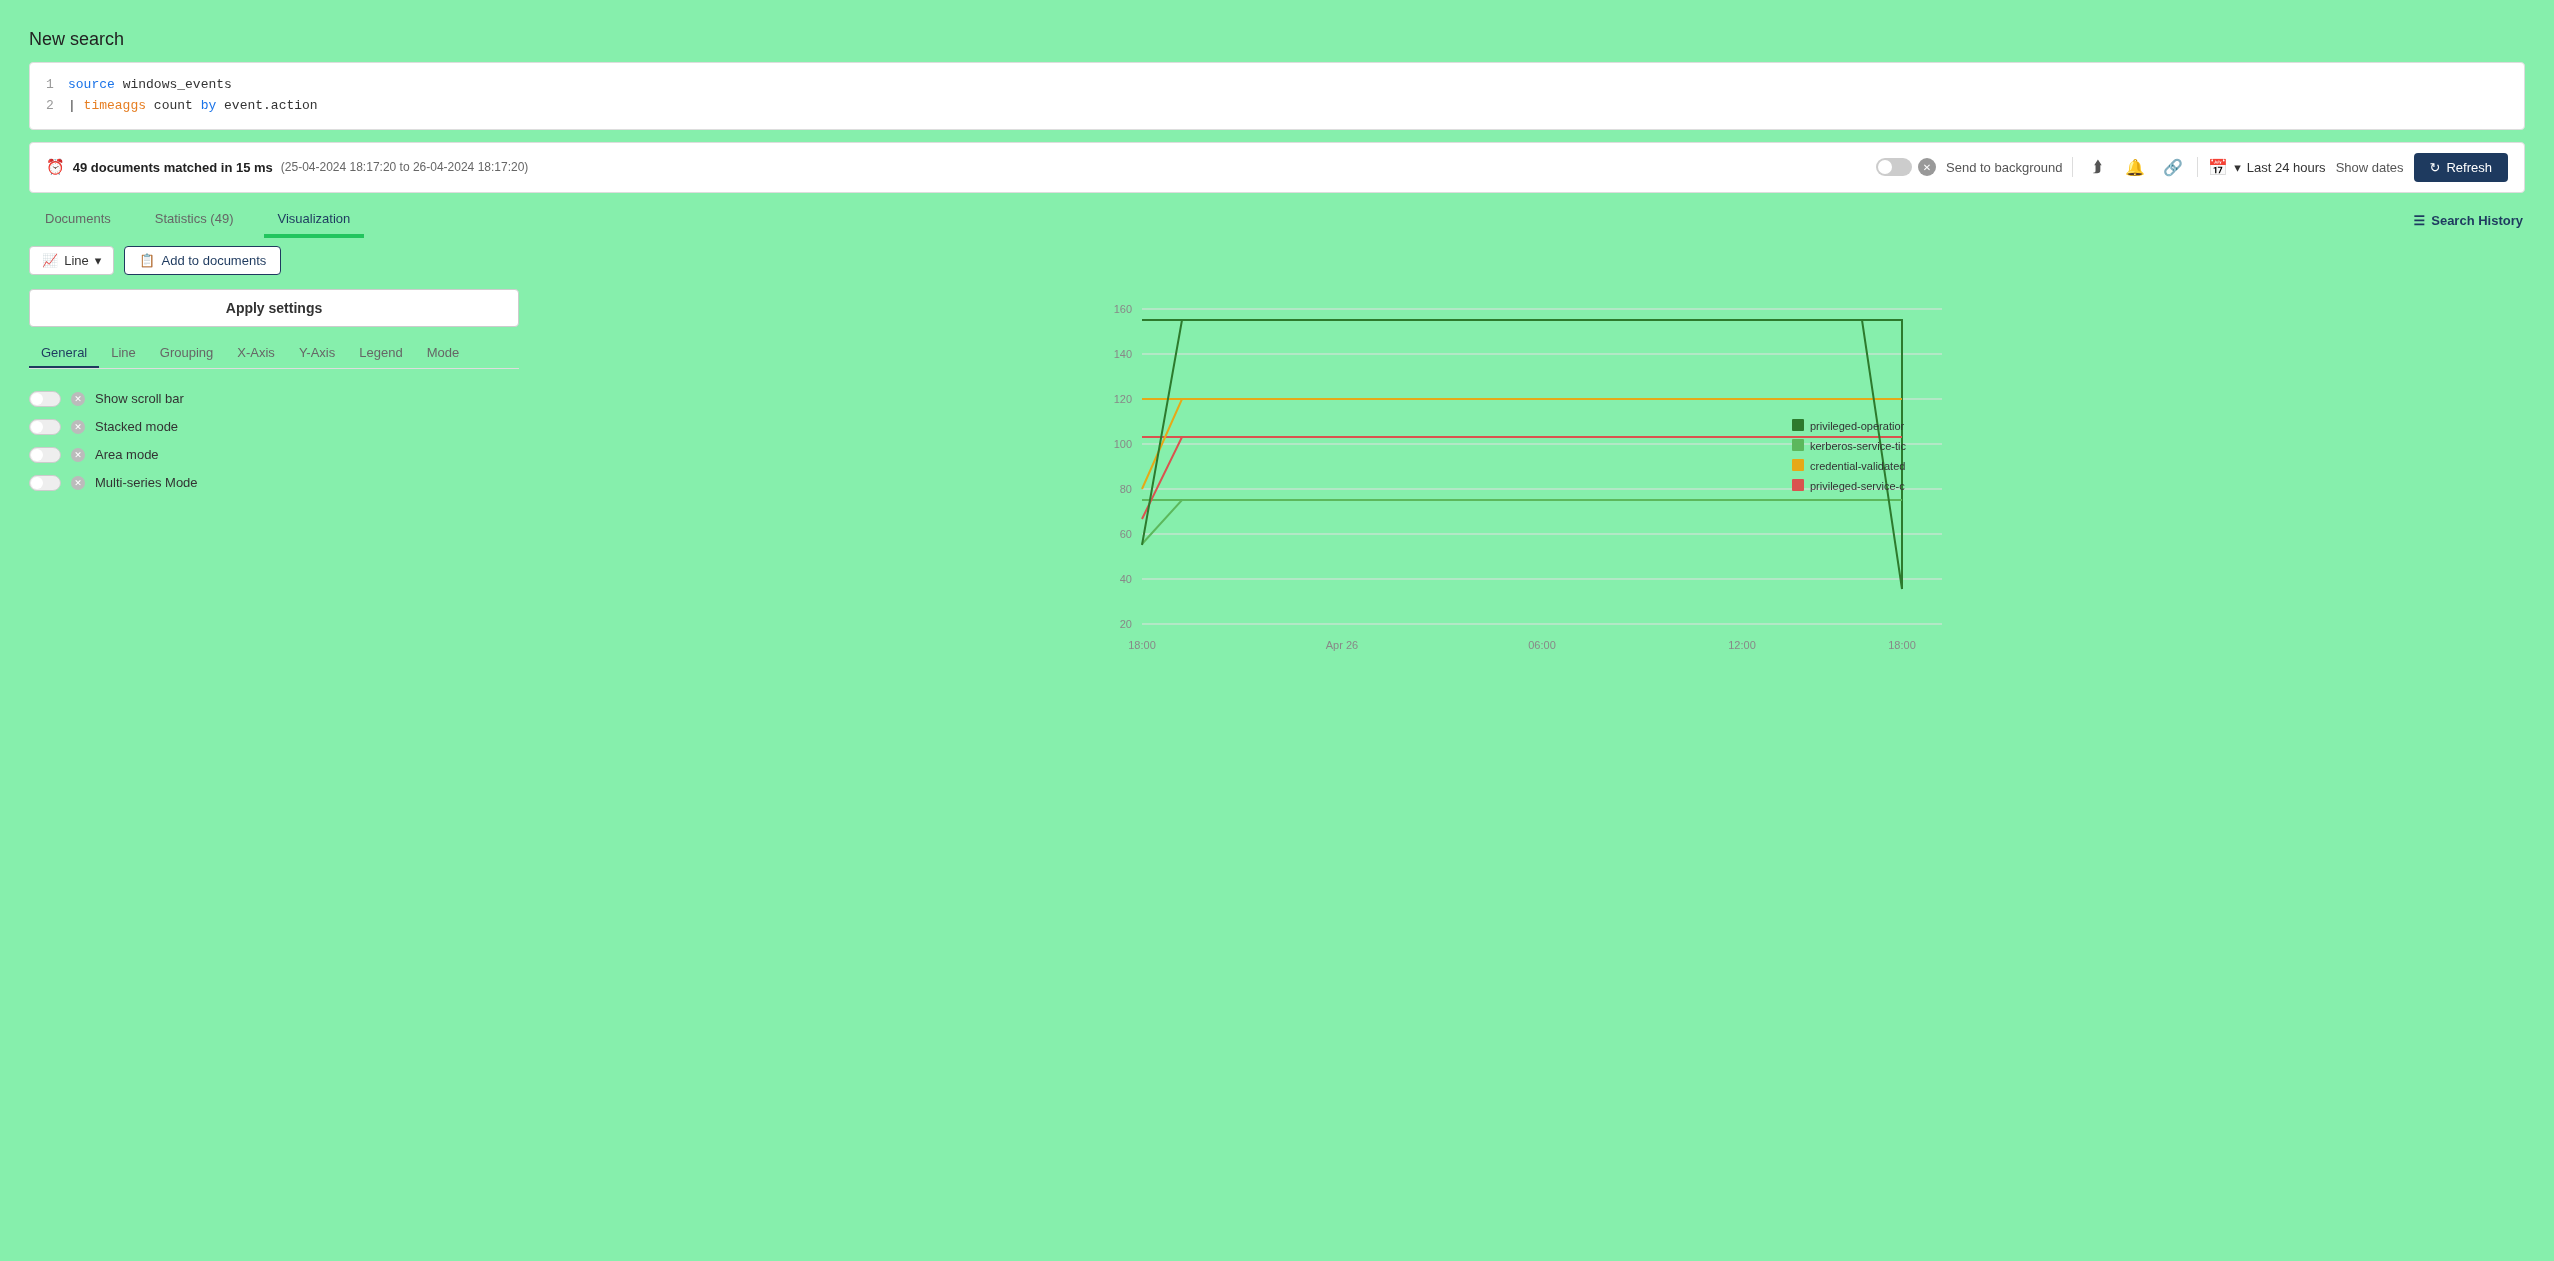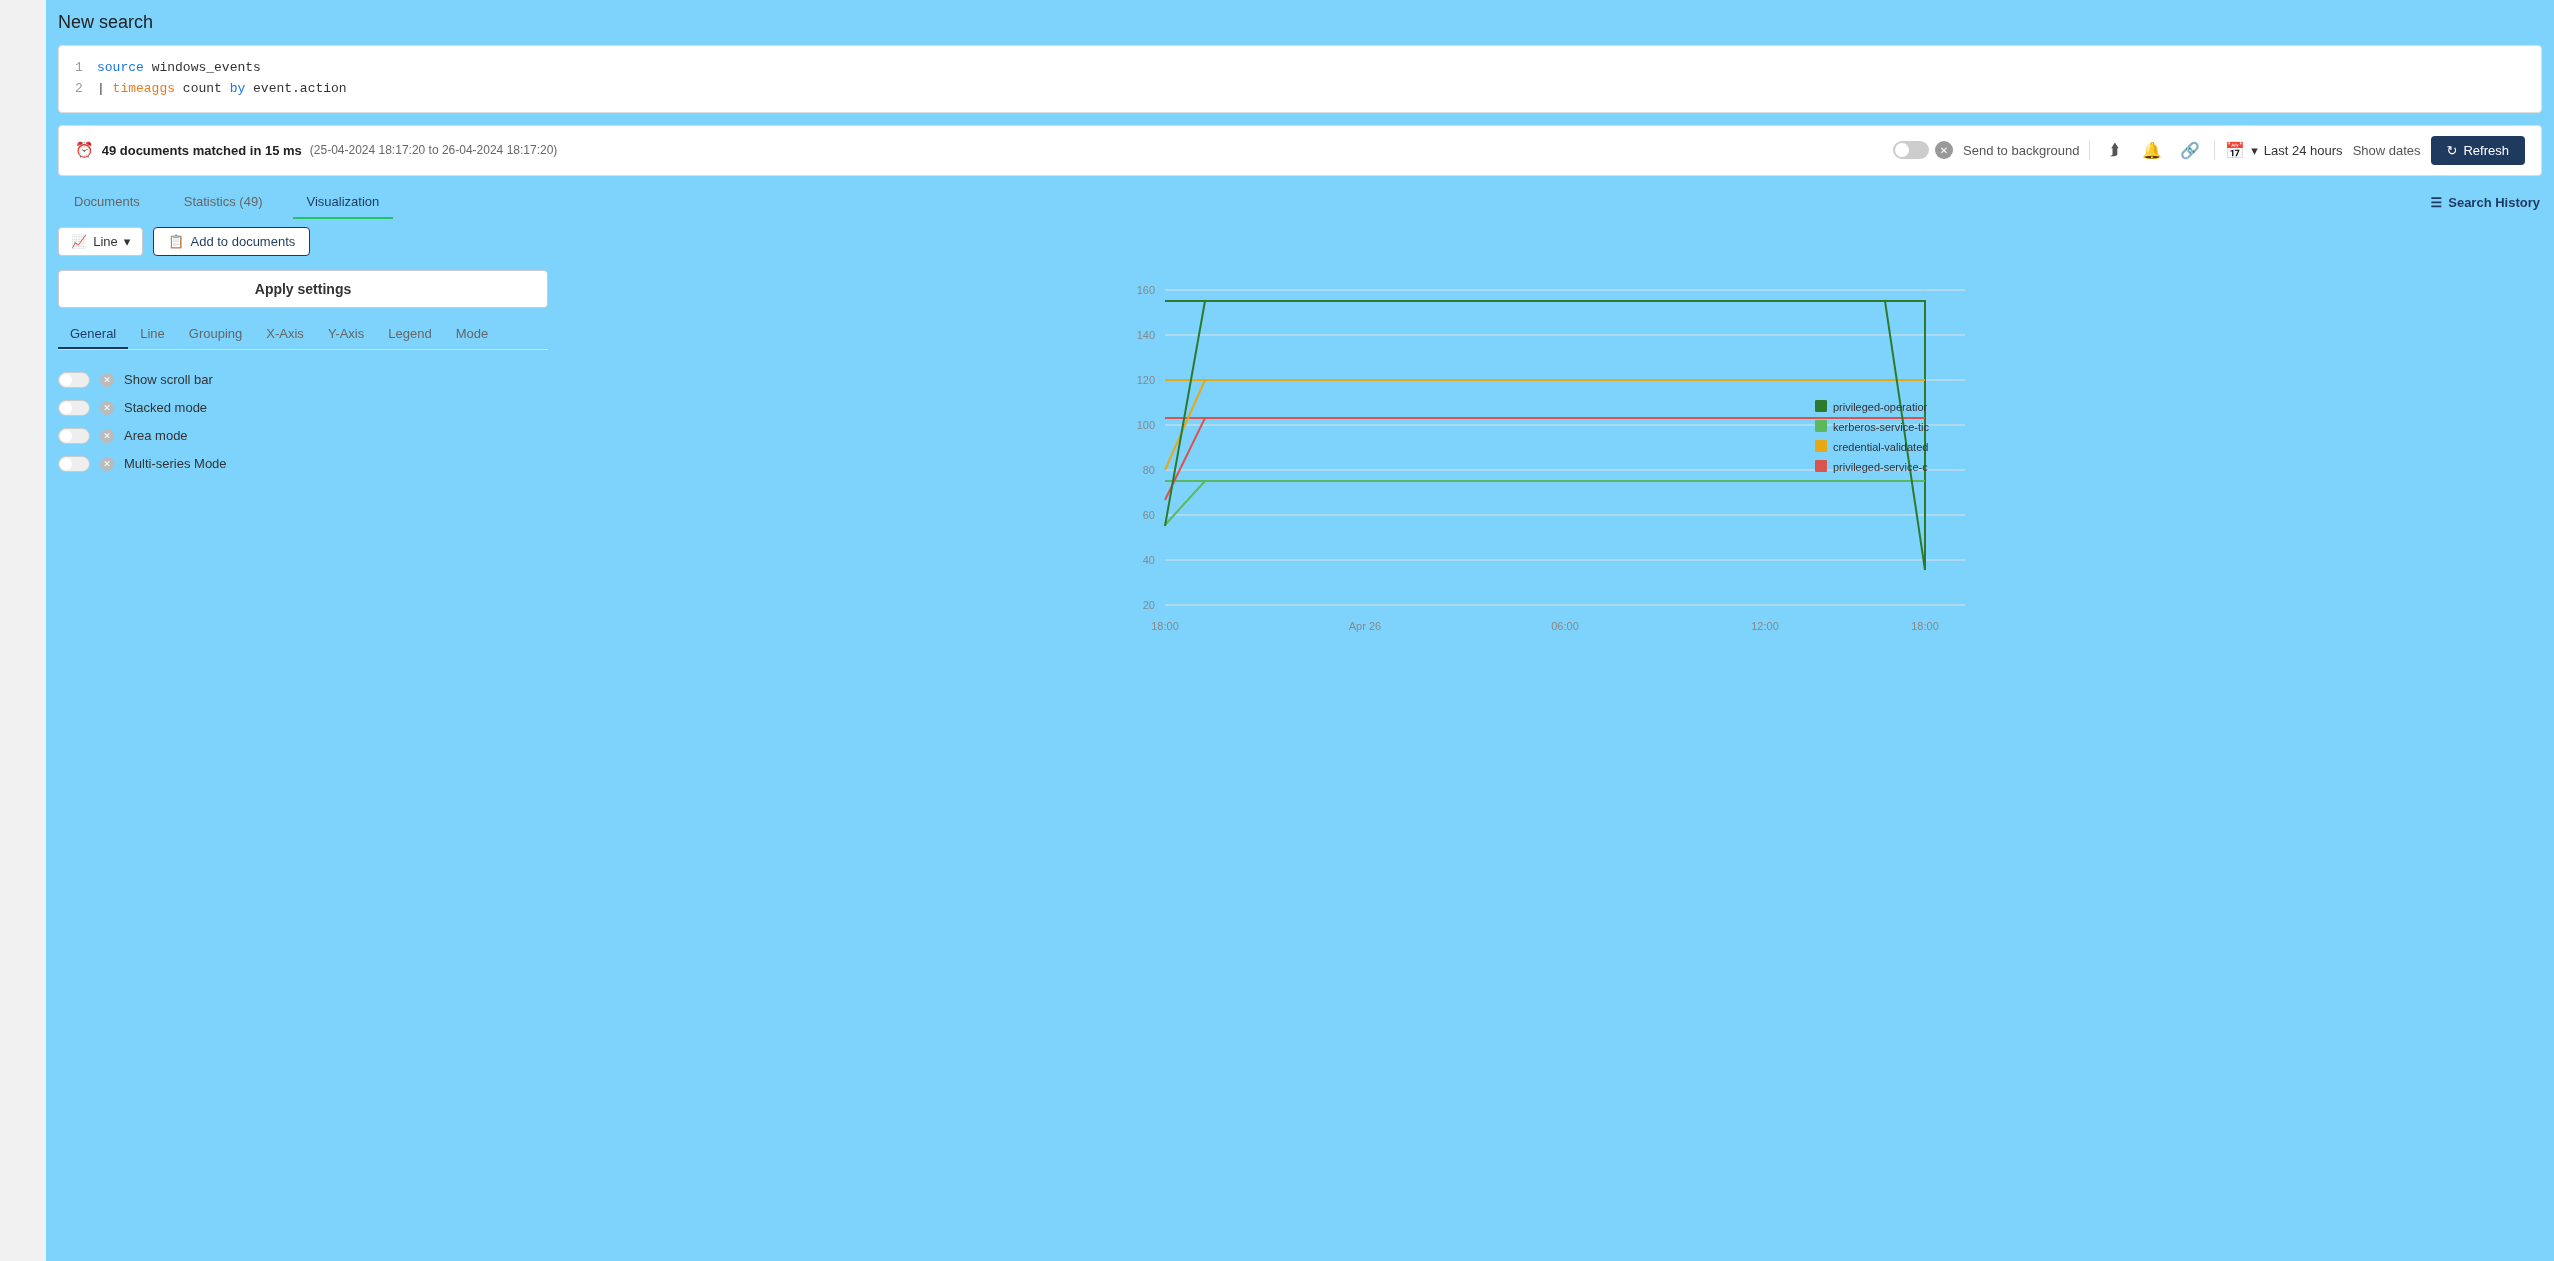--- a/index.html
+++ b/index.html
@@ -1,17 +1,17 @@
 <!DOCTYPE html>
 <html><head>
   <meta charset="utf-8">
   <style>
     * { box-sizing: border-box; margin: 0; padding: 0; }
     body { background: #f0f0f0; font-family: -apple-system, BlinkMacSystemFont, 'Segoe UI', sans-serif; font-size: 13px; color: #333; }
-    .page { background: #7dd3fc; min-height: 100vh; padding: 12px; margin-left: 46px; }
+    .page { background: #86efac; min-height: 100vh; padding: 29px; }
     .page-title { font-size: 18px; font-weight: 400; color: #222; margin-bottom: 12px; }
     .query-box { background: #fff; border: 1px solid #ddd; border-radius: 4px; padding: 12px 16px; margin-bottom: 12px; font-family: 'Courier New', monospace; font-size: 13px; line-height: 1.6; }
     .query-line { display: flex; gap: 6px; }
     .q-num { color: #999; min-width: 16px; }
     .q-kw { color: #1a73e8; }
     .q-kw2 { color: #e67e22; }
     .q-kw3 { color: #1a73e8; }
     .q-text { color: #333; text-align: center; }
     .toolbar { display: flex; align-items: center; background: #fff; border: 1px solid #ddd; border-radius: 4px; padding: 10px 16px; margin-bottom: 10px; gap: 12px; flex-wrap: wrap; }
     .toolbar-left { display: flex; align-items: center; gap: 8px; flex: 1; }
@@ -25,21 +25,21 @@
     .send-bg { color: #555; font-size: 13px; cursor: pointer; }
     .divider-v { width: 1px; height: 20px; background: #ddd; }
     .icon-btn { width: 28px; height: 28px; display: flex; align-items: center; justify-content: center; cursor: pointer; color: #555; font-size: 16px; }
     .time-range { display: flex; align-items: center; gap: 6px; font-size: 13px; color: #333; cursor: pointer; }
     .time-range .cal-icon { font-size: 16px; }
     .show-dates { color: #555; font-size: 13px; cursor: pointer; }
     .refresh-btn { background: #1e3a5f; color: #fff; border: none; border-radius: 4px; padding: 7px 16px; font-size: 13px; cursor: pointer; display: flex; align-items: center; gap: 6px; }
     .tabs-row { display: flex; align-items: center; justify-content: space-between; padding: 0 2px; margin-bottom: 8px; }
     .tabs { display: flex; gap: 16px; }
     .tab { padding: 8px 14px; font-size: 13px; color: #666; cursor: pointer; border-bottom: 2px solid transparent; }
-    .tab.active { color: #1e3a5f; border-bottom: 2px solid #22c55e; font-weight: 500; }
+    .tab.active { color: #1e3a5f; border-bottom: 4px solid #22c55e; font-weight: 500; }
     .search-history { display: flex; align-items: center; gap: 6px; font-size: 13px; color: #1e3a5f; font-weight: 600; cursor: pointer; }
     .main-content { display: flex; flex-direction: column; }
     .viz-toolbar { display: flex; align-items: center; gap: 10px; margin-bottom: 14px; }
     .line-btn { border: 1px solid #ccc; background: #fff; border-radius: 4px; padding: 6px 12px; display: flex; align-items: center; gap: 6px; font-size: 13px; cursor: pointer; color: #333; }
     .add-dashboard-btn { border: 1px solid #1e3a5f; background: #fff; color: #1e3a5f; border-radius: 4px; padding: 6px 14px; display: flex; align-items: center; gap: 6px; font-size: 13px; cursor: pointer; font-weight: 500; }
     .content-area { display: flex; gap: 20px; }
     .settings-panel { width: 490px; flex-shrink: 0; }
     .apply-btn { width: 100%; background: #fff; border: 1px solid #ccc; border-radius: 4px; padding: 10px; font-size: 14px; font-weight: 600; color: #333; cursor: pointer; margin-bottom: 12px; }
     .settings-tabs { display: flex; gap: 0; border-bottom: 1px solid #ddd; margin-bottom: 16px; }
     .s-tab { padding: 6px 12px; font-size: 13px; color: #666; cursor: pointer; border-bottom: 2px solid transparent; }

